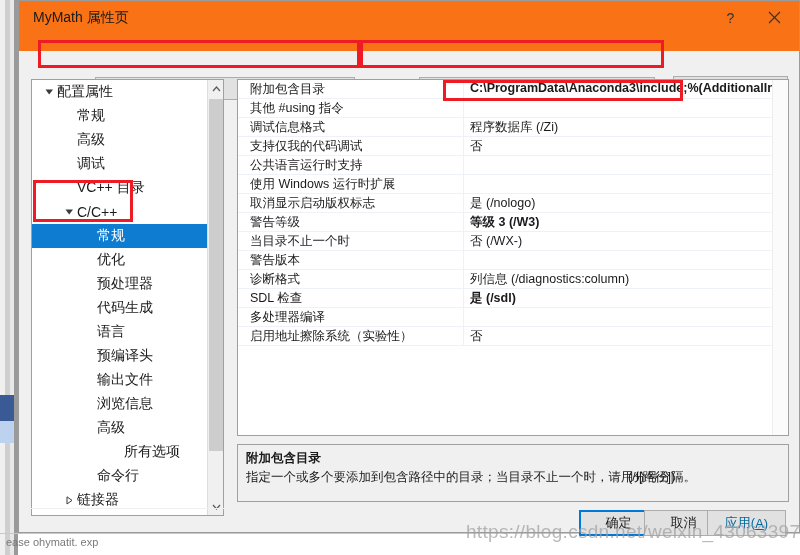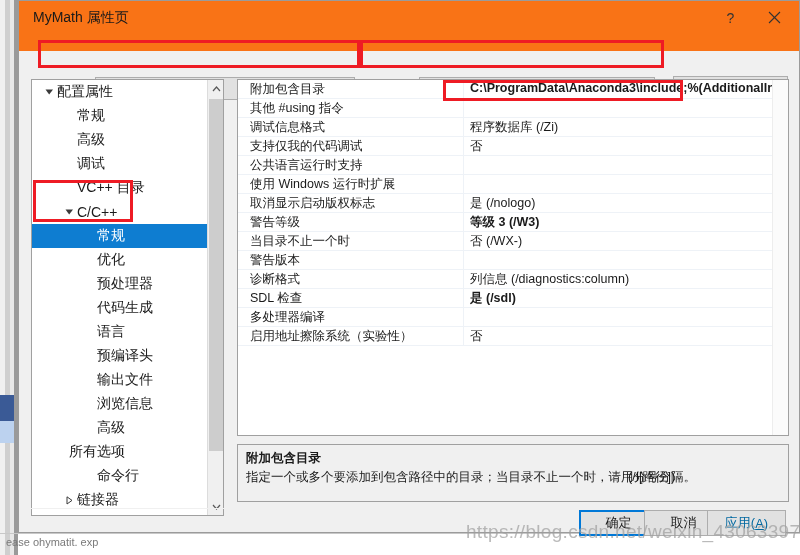--- a/index.html
+++ b/index.html
@@ -410,21 +410,21 @@
           <span class="tlabel">输出文件</span>
         </div>
         <div class="tnode" style="padding-left: 50px;">
           <span class="tw"></span>
           <span class="tlabel">浏览信息</span>
         </div>
         <div class="tnode" style="padding-left: 50px;">
           <span class="tw"></span>
           <span class="tlabel">高级</span>
         </div>
-        <div class="tnode" style="padding-left: 22px;">
+        <div class="tnode" style="padding-left: 77px;">
           <span class="tw"></span>
           <span class="tlabel">所有选项</span>
         </div>
         <div class="tnode" style="padding-left: 50px;">
           <span class="tw"></span>
           <span class="tlabel">命令行</span>
         </div>
         <div class="tnode" style="padding-left: 30px;">
           <span class="tw">
             <svg width="9" height="9" viewBox="0 0 9 9">

